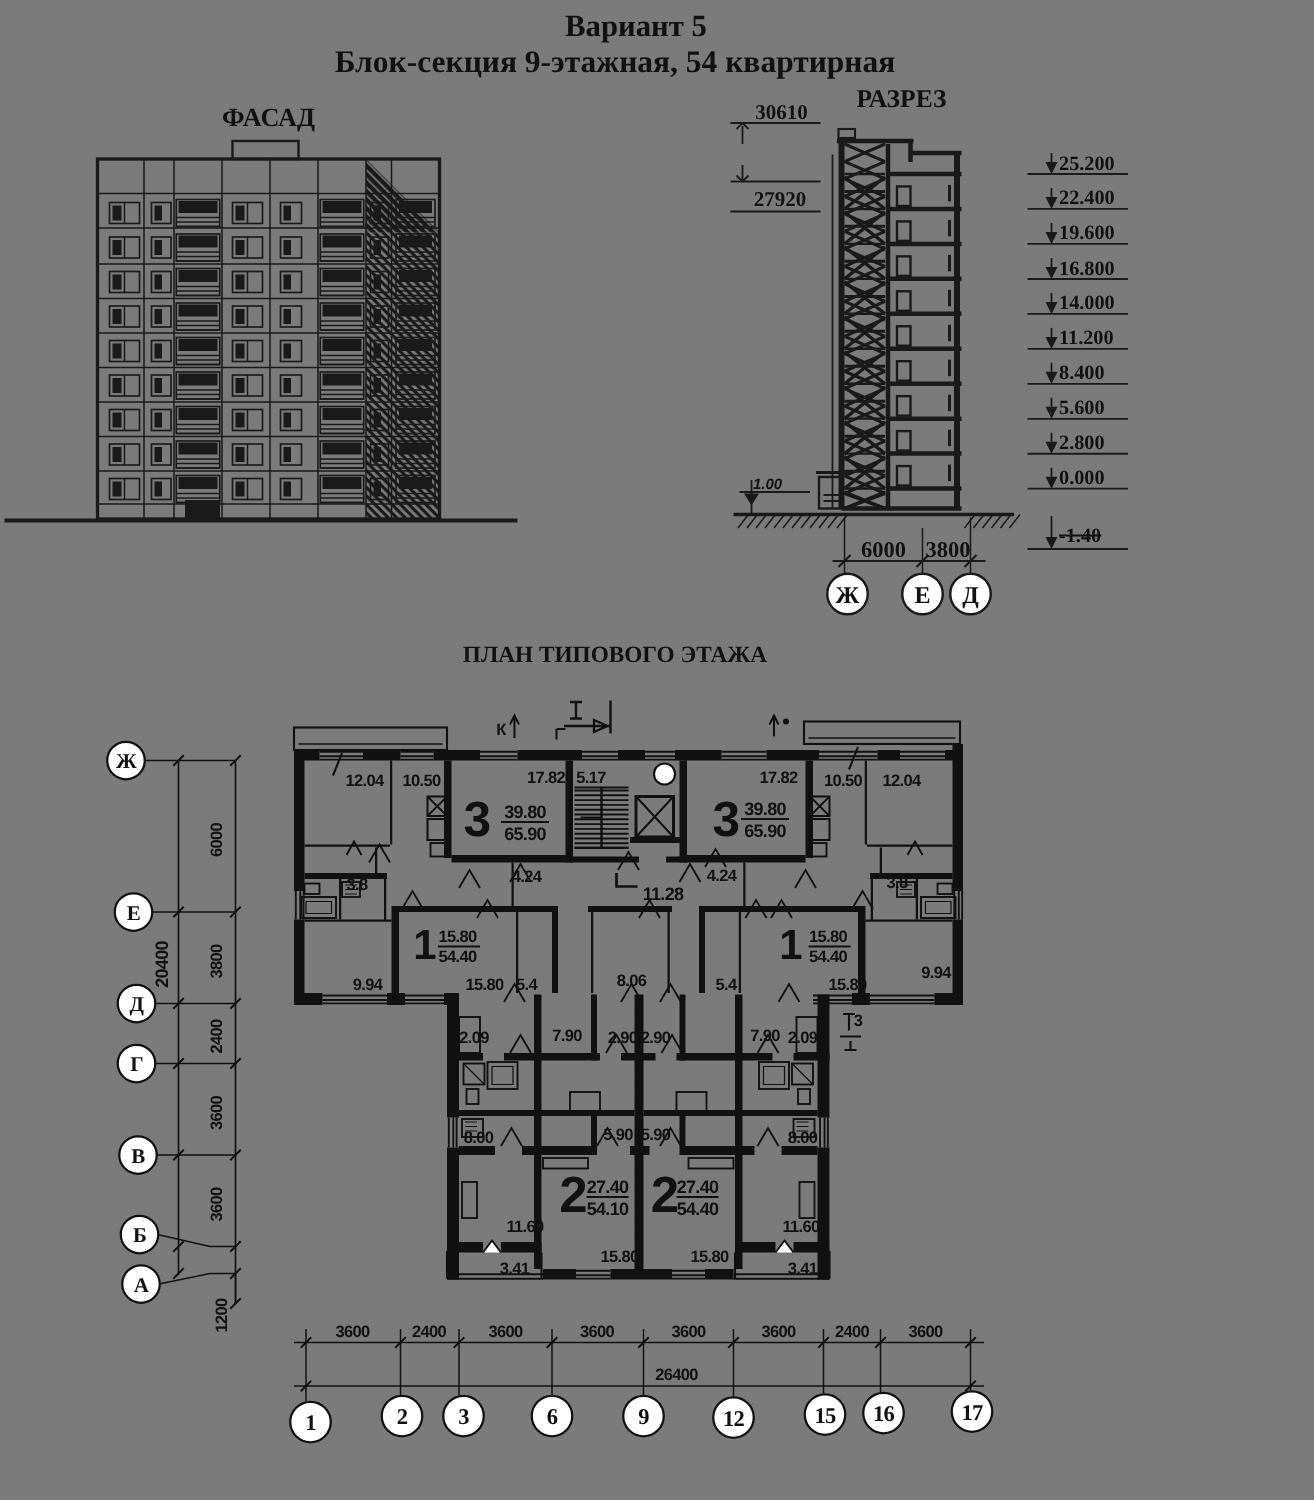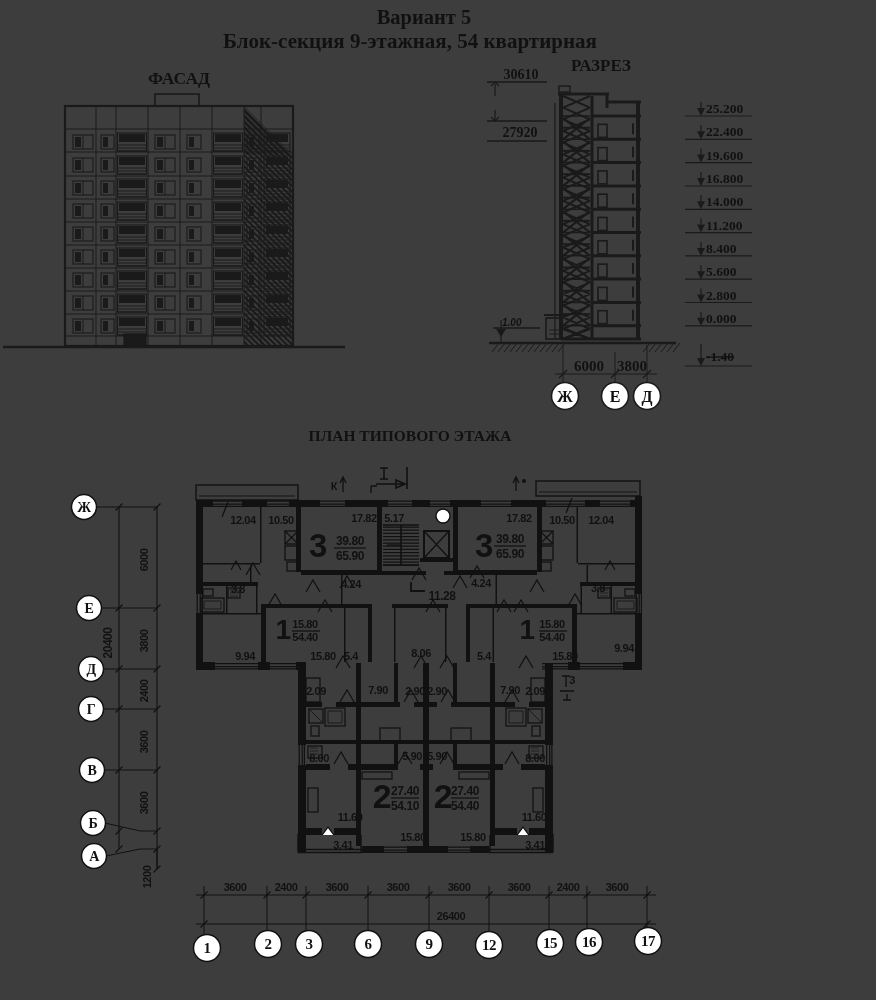--- a/index.html
+++ b/index.html
@@ -1,16 +1,16 @@
 <!DOCTYPE html>
 <html><head>
 <meta charset="utf-8">
 <style>
 html,body{margin:0;padding:0;background:#fff;}
-#page{position:relative;width:876px;height:1000px;background:#b91c1c;overflow:hidden;filter:grayscale(1);}
+#page{position:relative;width:876px;height:1000px;background:#3b82f6;overflow:hidden;filter:grayscale(1);}
 svg{position:absolute;left:0;top:0;}
 text{font-family:"Liberation Sans",sans-serif;fill:#111;}
 .ser{font-family:"Liberation Serif",serif;font-weight:bold;}
 .lbl{font-family:"Liberation Sans",sans-serif;font-weight:bold;}
 #plan text{letter-spacing:-0.45px;}
 </style>
 </head>
 <body>
 <div id="page">
 <svg width="876" height="1000" viewBox="0 0 876 1000">

